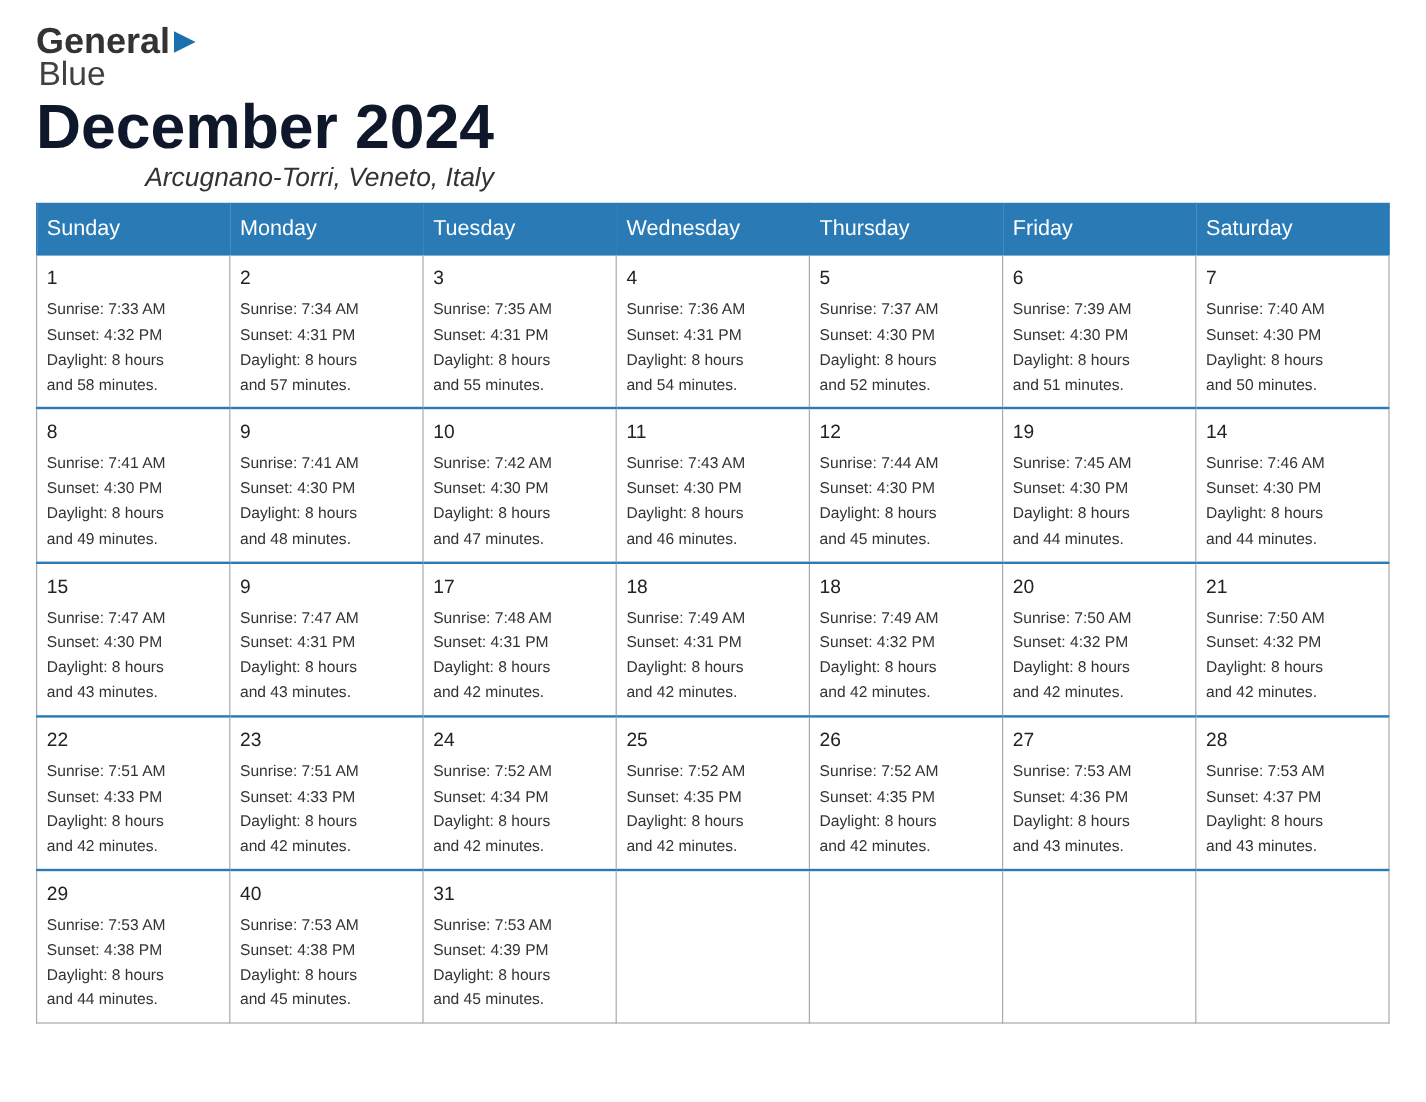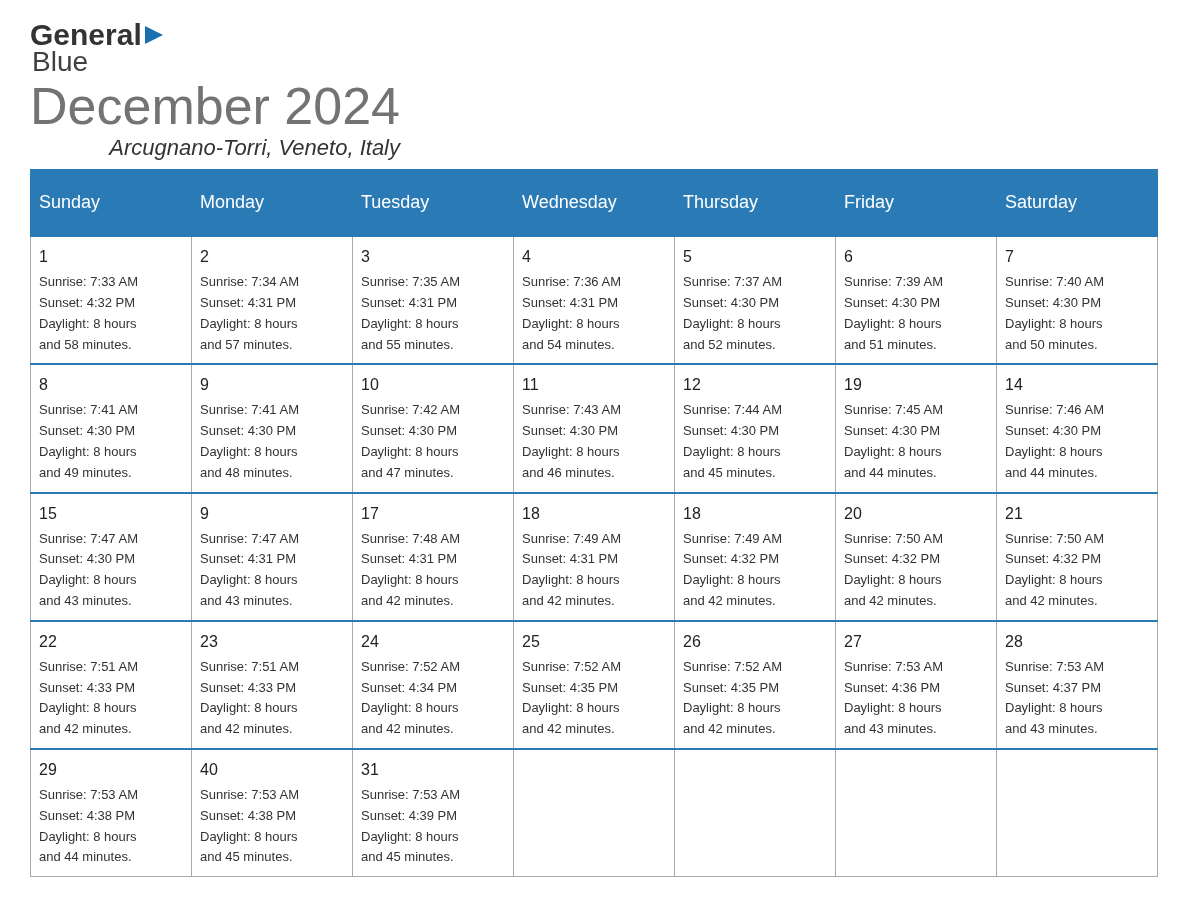--- a/index.html
+++ b/index.html
@@ -15,40 +15,40 @@
       justify-content: space-between;
       align-items: flex-start;
       margin-bottom: 8px;
       flex-direction: column;
     }
     .title-area {
       text-align: right;
     }
     .month-year {
       font-size: 52px;
-      font-weight: normal;
-      color: #737373;
+      font-weight: bold;
+      color: #0f172a;
       line-height: 1.1;
     }
     .location {
       font-size: 22px;
       color: #333;
       font-style: italic;
     }
     .calendar-table {
       width: 100%;
       border-collapse: collapse;
       border: 1px solid #2a7ab5;
     }
     .calendar-table th {
       background-color: #2a7ab5;
       color: #fff;
       font-size: 18px;
       font-weight: normal;
-      padding: 22px 8px;
+      padding: 10px 8px;
       text-align: left;
       border: 1px solid #2a7ab5;
     }
     .calendar-table td {
       vertical-align: top;
       padding: 8px 8px;
       border: 1px solid #aaa;
       width: calc(100% / 7);
       min-height: 100px;
       font-size: 13px;

